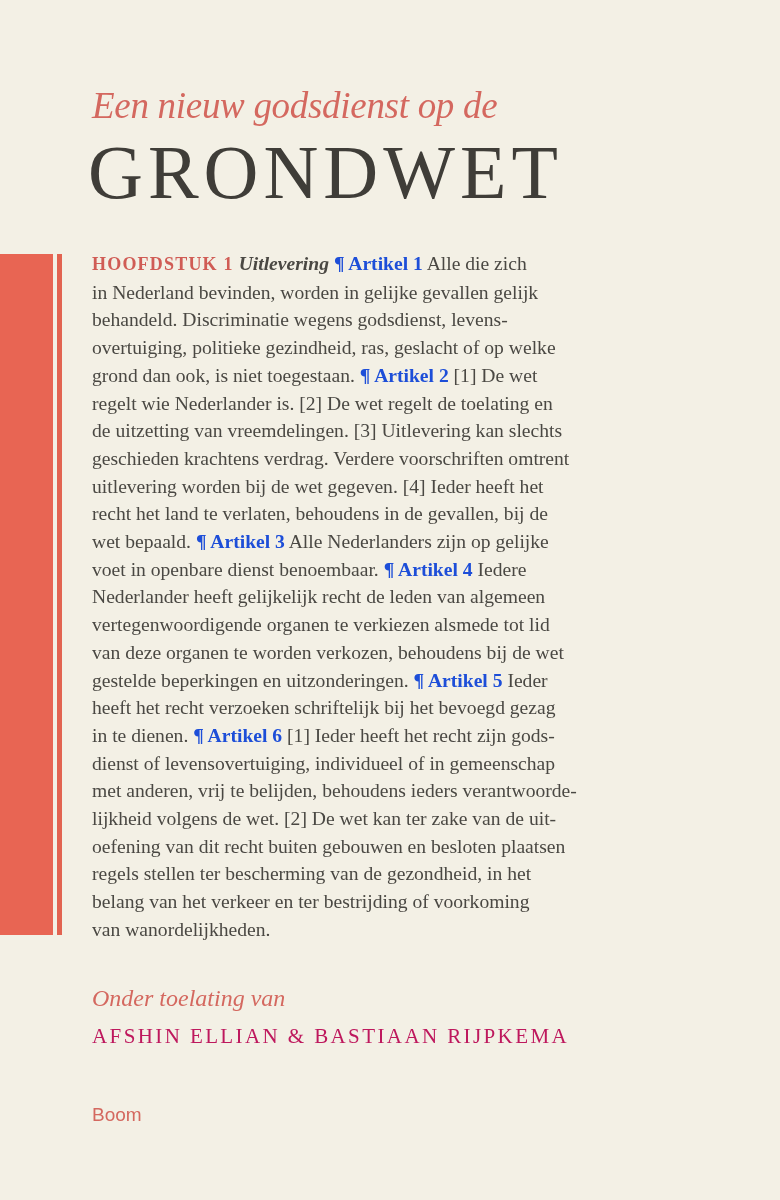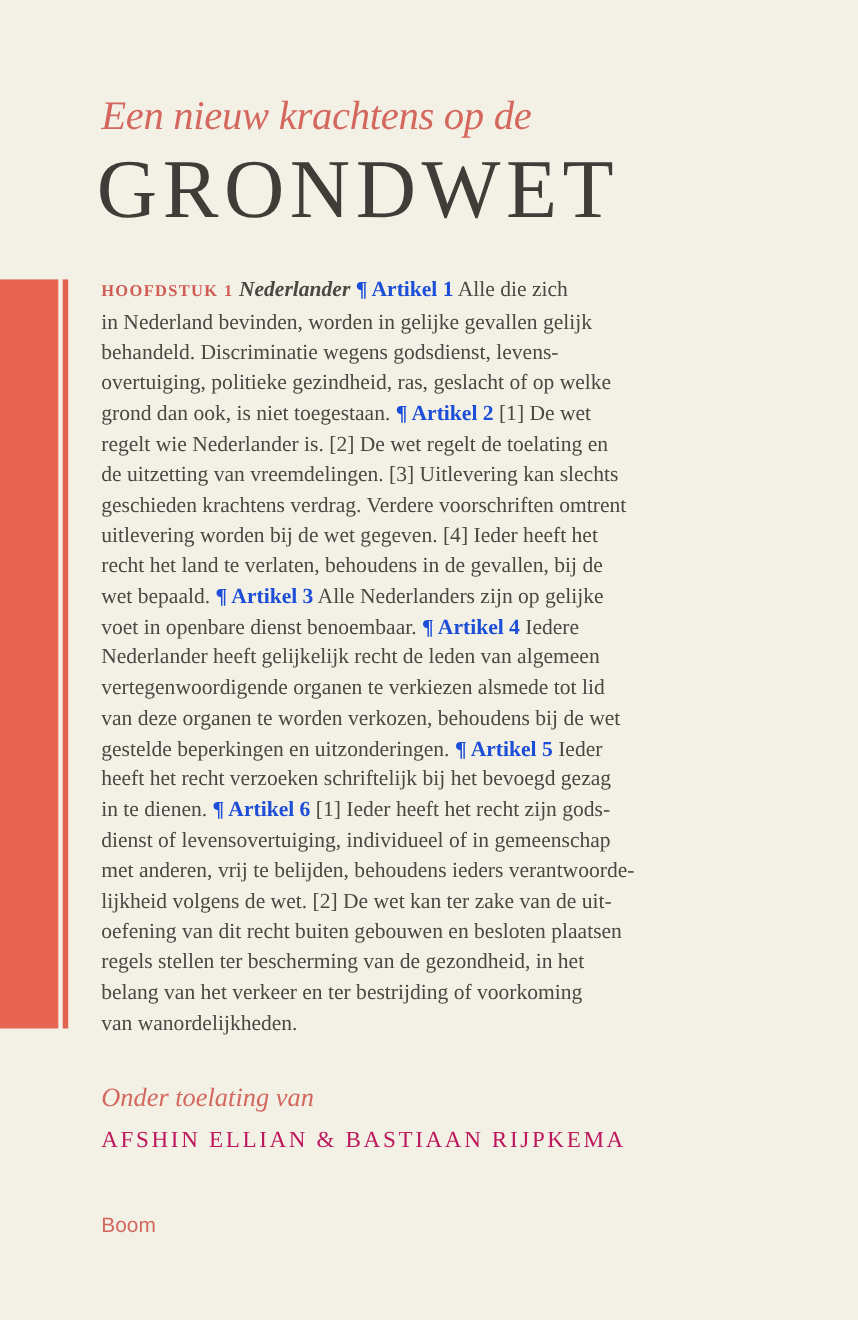--- a/index.html
+++ b/index.html
@@ -40,21 +40,21 @@
     position: absolute; left: 92px; top: 250px;
     width: 560px;
     font-size: 19.6px;
     line-height: 27.7px;
     color: #4a4843;
   }
   .body-text .line { display: block; white-space: nowrap; }
   .hoofdstuk {
     color: #d05c55;
     font-weight: bold;
-    font-size: 15px;
+    font-size: 18px;
     letter-spacing: 1.2px;
   }
   .chapter-name { font-style: italic; font-weight: bold; color: #4a4843; }
   .artikel { color: #1d4ed8; font-weight: bold; }
   .editors-label {
     position: absolute; left: 92px; top: 985px;
     font-style: italic; font-size: 24px; color: #d4685f;
     white-space: nowrap;
   }
   .editors-names {
@@ -69,27 +69,27 @@
     font-size: 19px; color: #d4685f;
     white-space: nowrap;
   }
 </style>
 </head>
 <body>
 
 <div class="bar-thick"></div>
 <div class="bar-thin"></div>
 
-<div class="subtitle">Een nieuw krachtens op de</div>
+<div class="subtitle">Een nieuw godsdienst op de</div>
 <div class="title">GRONDWET</div>
 
 <div class="body-text">
   <span class="line">
     <span class="hoofdstuk">HOOFDSTUK 1</span>
-    <span class="chapter-name">Nederlander</span>
+    <span class="chapter-name">Uitlevering</span>
     <span id="first-line-rest"> <span class="artikel">¶ Artikel 1</span><span> Alle die zich</span></span>
   </span>
   <span id="remaining-lines"><span class="line"><span>in Nederland bevinden, worden in gelijke gevallen gelijk</span></span><span class="line"><span>behandeld. Discriminatie wegens godsdienst, levens-</span></span><span class="line"><span>overtuiging, politieke gezindheid, ras, geslacht of op welke</span></span><span class="line"><span>grond dan ook, is niet toegestaan. </span><span class="artikel">¶ Artikel 2</span><span> [1] De wet</span></span><span class="line"><span>regelt wie Nederlander is. [2] De wet regelt de toelating en</span></span><span class="line"><span>de uitzetting van vreemdelingen. [3] Uitlevering kan slechts</span></span><span class="line"><span>geschieden krachtens verdrag. Verdere voorschriften omtrent</span></span><span class="line"><span>uitlevering worden bij de wet gegeven. [4] Ieder heeft het</span></span><span class="line"><span>recht het land te verlaten, behoudens in de gevallen, bij de</span></span><span class="line"><span>wet bepaald. </span><span class="artikel">¶ Artikel 3</span><span> Alle Nederlanders zijn op gelijke</span></span><span class="line"><span>voet in openbare dienst benoembaar. </span><span class="artikel">¶ Artikel 4</span><span> Iedere</span></span><span class="line"><span>Nederlander heeft gelijkelijk recht de leden van algemeen</span></span><span class="line"><span>vertegenwoordigende organen te verkiezen alsmede tot lid</span></span><span class="line"><span>van deze organen te worden verkozen, behoudens bij de wet</span></span><span class="line"><span>gestelde beperkingen en uitzonderingen. </span><span class="artikel">¶ Artikel 5</span><span> Ieder</span></span><span class="line"><span>heeft het recht verzoeken schriftelijk bij het bevoegd gezag</span></span><span class="line"><span>in te dienen. </span><span class="artikel">¶ Artikel 6</span><span> [1] Ieder heeft het recht zijn gods-</span></span><span class="line"><span>dienst of levensovertuiging, individueel of in gemeenschap</span></span><span class="line"><span>met anderen, vrij te belijden, behoudens ieders verantwoorde-</span></span><span class="line"><span>lijkheid volgens de wet. [2] De wet kan ter zake van de uit-</span></span><span class="line"><span>oefening van dit recht buiten gebouwen en besloten plaatsen</span></span><span class="line"><span>regels stellen ter bescherming van de gezondheid, in het</span></span><span class="line"><span>belang van het verkeer en ter bestrijding of voorkoming</span></span><span class="line"><span>van wanordelijkheden.</span></span></span>
 </div>
 
 <div class="editors-label">Onder toelating van</div>
 <div class="editors-names">AFSHIN ELLIAN &amp; BASTIAAN RIJPKEMA</div>
 
 <div class="publisher">Boom</div>
 

